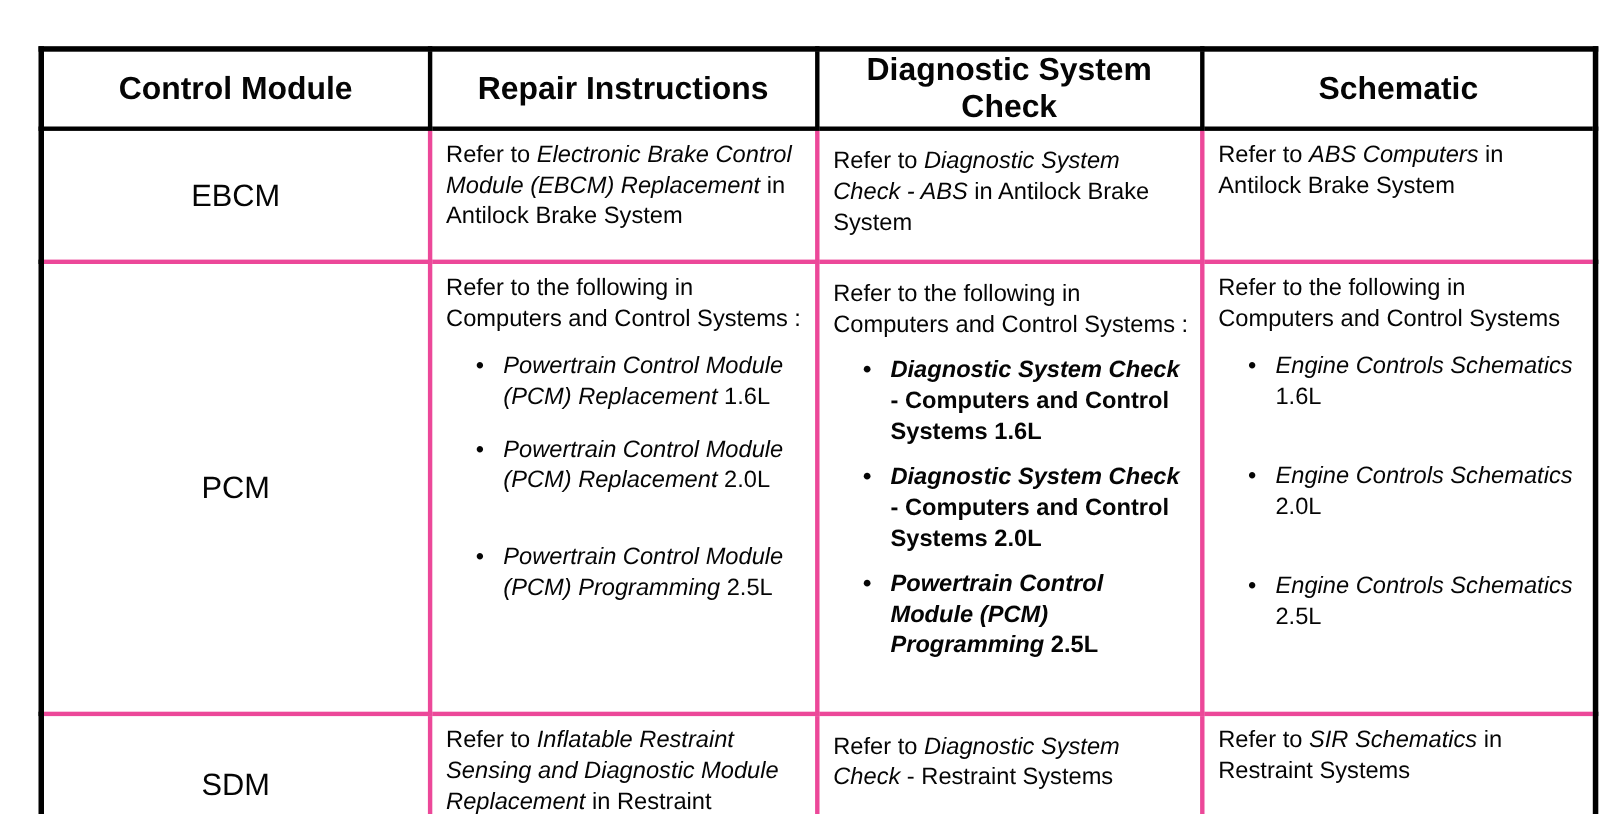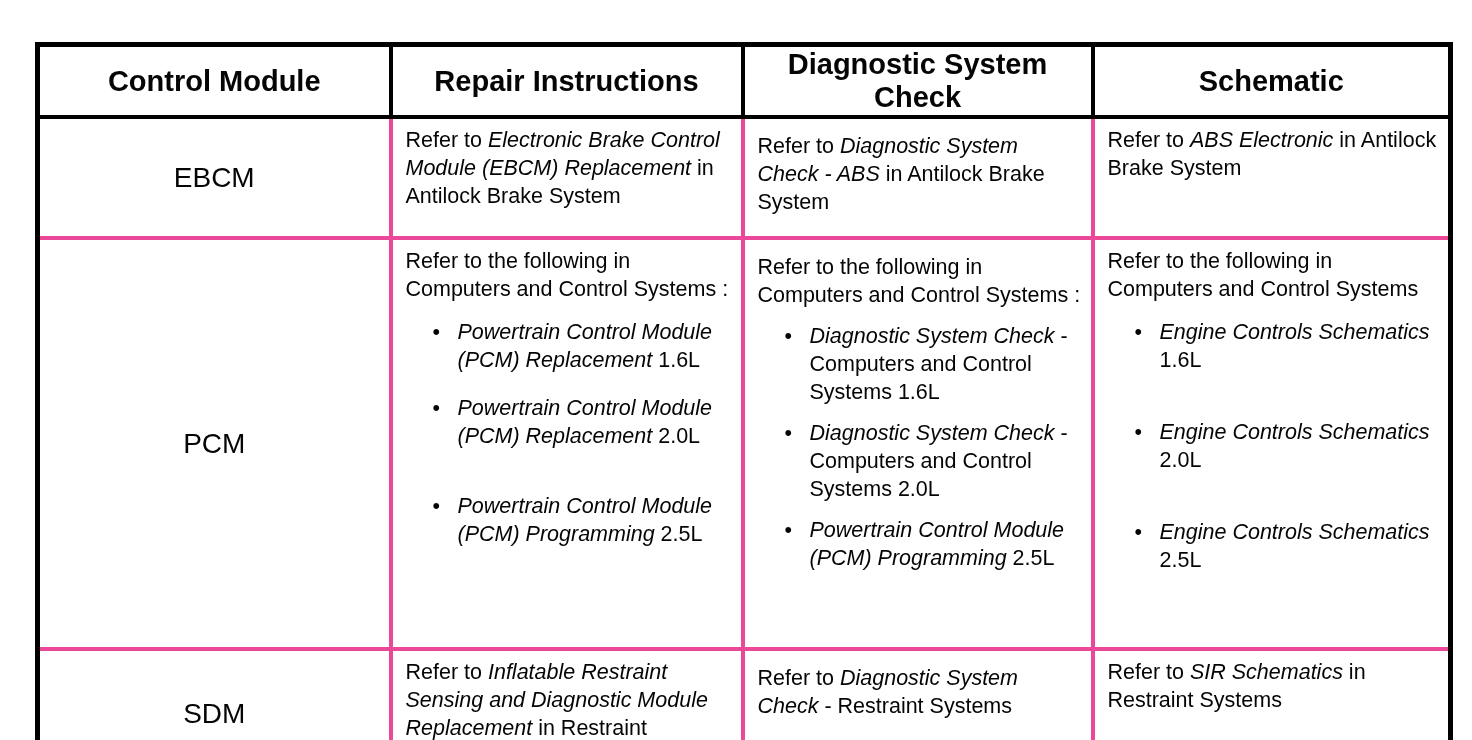--- a/index.html
+++ b/index.html
@@ -73,21 +73,21 @@
   }
   .bullet-item::before {
     content: "\2022";
     position: absolute;
     left: 27px;
     top: 0;
   }
   .col-repair .bullet-item { margin-top: 20px; }
   .col-repair .bullet-item:first-child { margin-top: 15px; }
   .col-repair .bullet-item:last-child { margin-top: 42px; }
-  .col-diag .bullet-item { margin-top: 13px; }
+  .col-diag .bullet-item { margin-top: 13px; font-weight: bold; }
   .col-schem .bullet-item { margin-top: 44px; }
   .col-schem .bullet-item:first-child { margin-top: 15px; }
   .col-diag.content-cell { padding-top: 13px; }
   i { font-style: italic; }
 </style>
 </head>
 <body>
 
 <div class="page">
 
@@ -110,21 +110,21 @@
     <tbody>
         <tr class="body-row row-0">
           <td class="module-cell">EBCM</td>
           <td class="content-cell col-repair">
             <p class="cell-intro"><span>Refer to </span><i>Electronic Brake Control Module (EBCM) Replacement</i><span> in Antilock Brake System</span></p>
           </td>
           <td class="content-cell col-diag">
             <p class="cell-intro"><span>Refer to </span><i>Diagnostic System Check - ABS</i><span> in Antilock Brake System</span></p>
           </td>
           <td class="content-cell col-schem">
-            <p class="cell-intro"><span>Refer to </span><i>ABS Electronic</i><span> in Antilock Brake System</span></p>
+            <p class="cell-intro"><span>Refer to </span><i>ABS Computers</i><span> in Antilock Brake System</span></p>
           </td>
         </tr>
         <tr class="body-row row-1">
           <td class="module-cell">PCM</td>
           <td class="content-cell col-repair">
             <p class="cell-intro"><span>Refer to the following in Computers and Control Systems :</span></p>
             <ul class="cell-bullets">
               <li class="bullet-item"><i>Powertrain Control Module (PCM) Replacement</i><span> 1.6L</span></li>
               <li class="bullet-item"><i>Powertrain Control Module (PCM) Replacement</i><span> 2.0L</span></li>
               <li class="bullet-item"><i>Powertrain Control Module (PCM) Programming</i><span> 2.5L</span></li>

